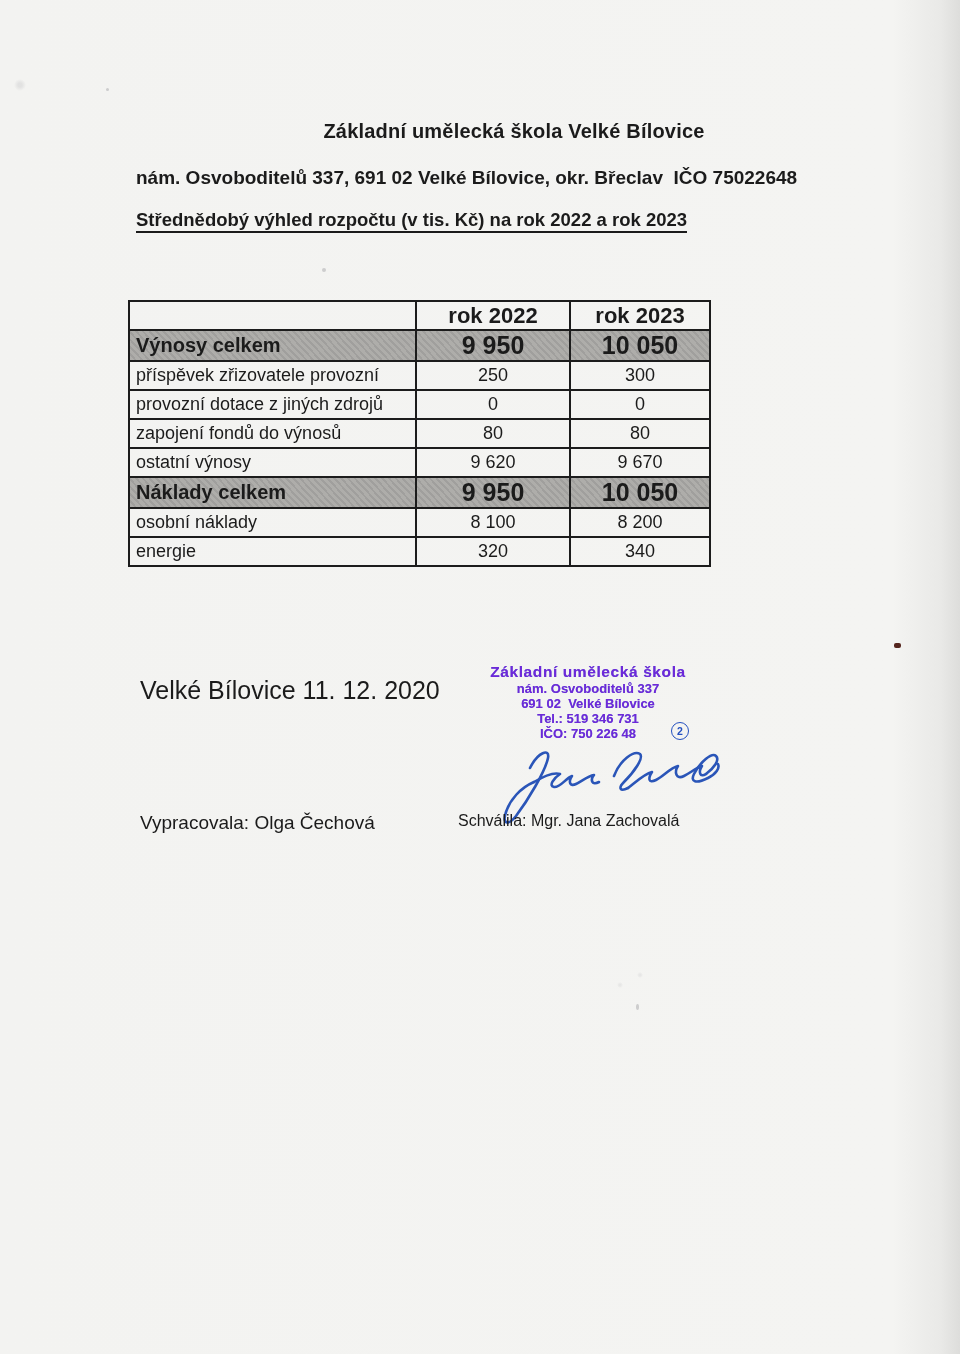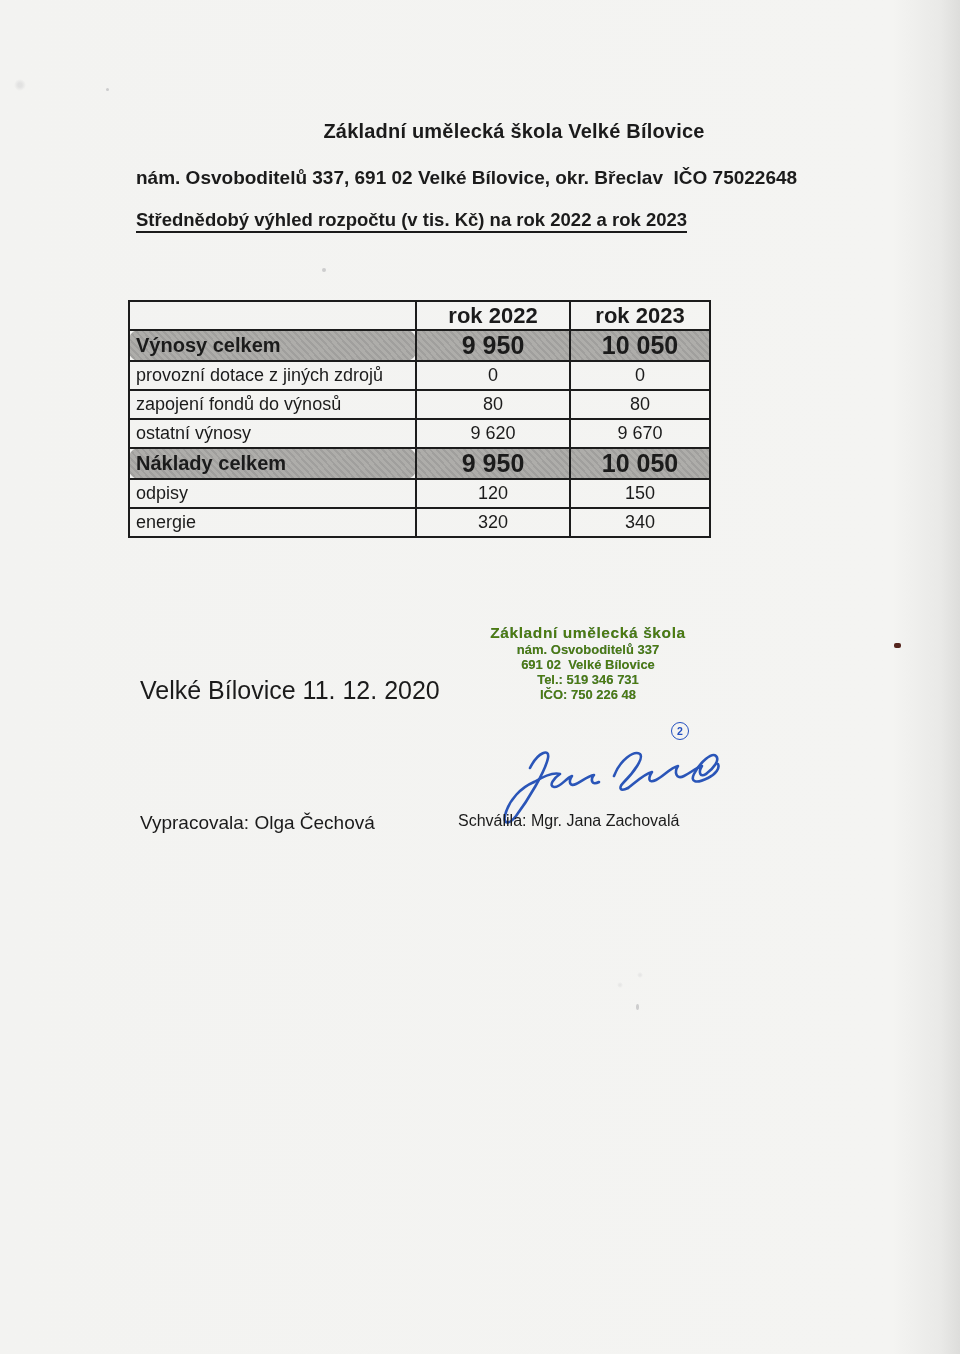--- a/index.html
+++ b/index.html
@@ -25,35 +25,35 @@
     border-collapse:collapse;table-layout:fixed;
     font-size:18px;
   }
   table.budget col.c0{width:287px;}
   table.budget col.c1{width:154px;}
   table.budget col.c2{width:140px;}
   table.budget th, table.budget td{
     border:2px solid #1c1c1c;height:27px;padding:0 6px;overflow:hidden;white-space:nowrap;
   }
   table.budget th{font-weight:bold;font-size:22px;}
-  td.lbl{text-align:left;padding-left:9px;border-radius:10px;}
+  td.lbl{text-align:left;padding-left:9px;}
   td.num, th.num{text-align:center;}
   tr.hl td{
     background:
       repeating-linear-gradient(47deg, rgba(255,255,255,.06) 0 3px, rgba(0,0,0,.05) 3px 5px),
       #a9a8a5;
     font-weight:bold;font-size:25px;
   }
   tr.hl td.lbl{font-size:20px;}
   
   .date-line{top:676px;left:140px;font-size:25px;}
   .prepared{top:812px;left:140px;font-size:19px;}
   .approved{top:812px;left:458px;font-size:16px;}
   
-  .stamp{top:624px;left:448px;width:280px;text-align:center;color:#4d7c0f;
+  .stamp{top:663px;left:448px;width:280px;text-align:center;color:#6d28d9;
          text-shadow:0 0 .6px rgba(36,80,192,.55);}
   .stamp .s1{font-size:15.5px;font-weight:bold;letter-spacing:.6px;}
   .stamp .s2{font-size:13px;font-weight:bold;line-height:15px;white-space:pre-wrap;}
   .stamp-badge{
     top:722px;left:671px;width:16px;height:16px;border:1.6px solid #2450c0;border-radius:50%;
     color:#2450c0;font-size:10.5px;font-weight:bold;line-height:16px;text-align:center;
   }
   
   .signature{top:738px;left:468px;width:260px;height:90px;}
   
@@ -80,43 +80,48 @@
       <th class="num">rok 2023</th>
     </tr>
   </thead>
   <tbody>
     <tr class="hl">
       <td class="lbl">Výnosy celkem</td>
       <td class="num">9 950</td>
       <td class="num">10 050</td>
     </tr>
     <tr>
+      <td class="lbl">příspěvek zřizovatele provozní</td>
+      <td class="num">250</td>
+      <td class="num">300</td>
+    </tr>
+    <tr>
       <td class="lbl">provozní dotace z jiných zdrojů</td>
       <td class="num">0</td>
       <td class="num">0</td>
     </tr>
     <tr>
       <td class="lbl">zapojení fondů do výnosů</td>
       <td class="num">80</td>
       <td class="num">80</td>
     </tr>
     <tr>
       <td class="lbl">ostatní výnosy</td>
       <td class="num">9 620</td>
       <td class="num">9 670</td>
     </tr>
     <tr class="hl">
       <td class="lbl">Náklady celkem</td>
       <td class="num">9 950</td>
       <td class="num">10 050</td>
     </tr>
     <tr>
-      <td class="lbl">odpisy</td>
-      <td class="num">120</td>
-      <td class="num">150</td>
+      <td class="lbl">osobní náklady</td>
+      <td class="num">8 100</td>
+      <td class="num">8 200</td>
     </tr>
     <tr>
       <td class="lbl">energie</td>
       <td class="num">320</td>
       <td class="num">340</td>
     </tr>
   </tbody>
 </table>
 
 <div class="abs date-line">Velké Bílovice 11. 12. 2020</div>

